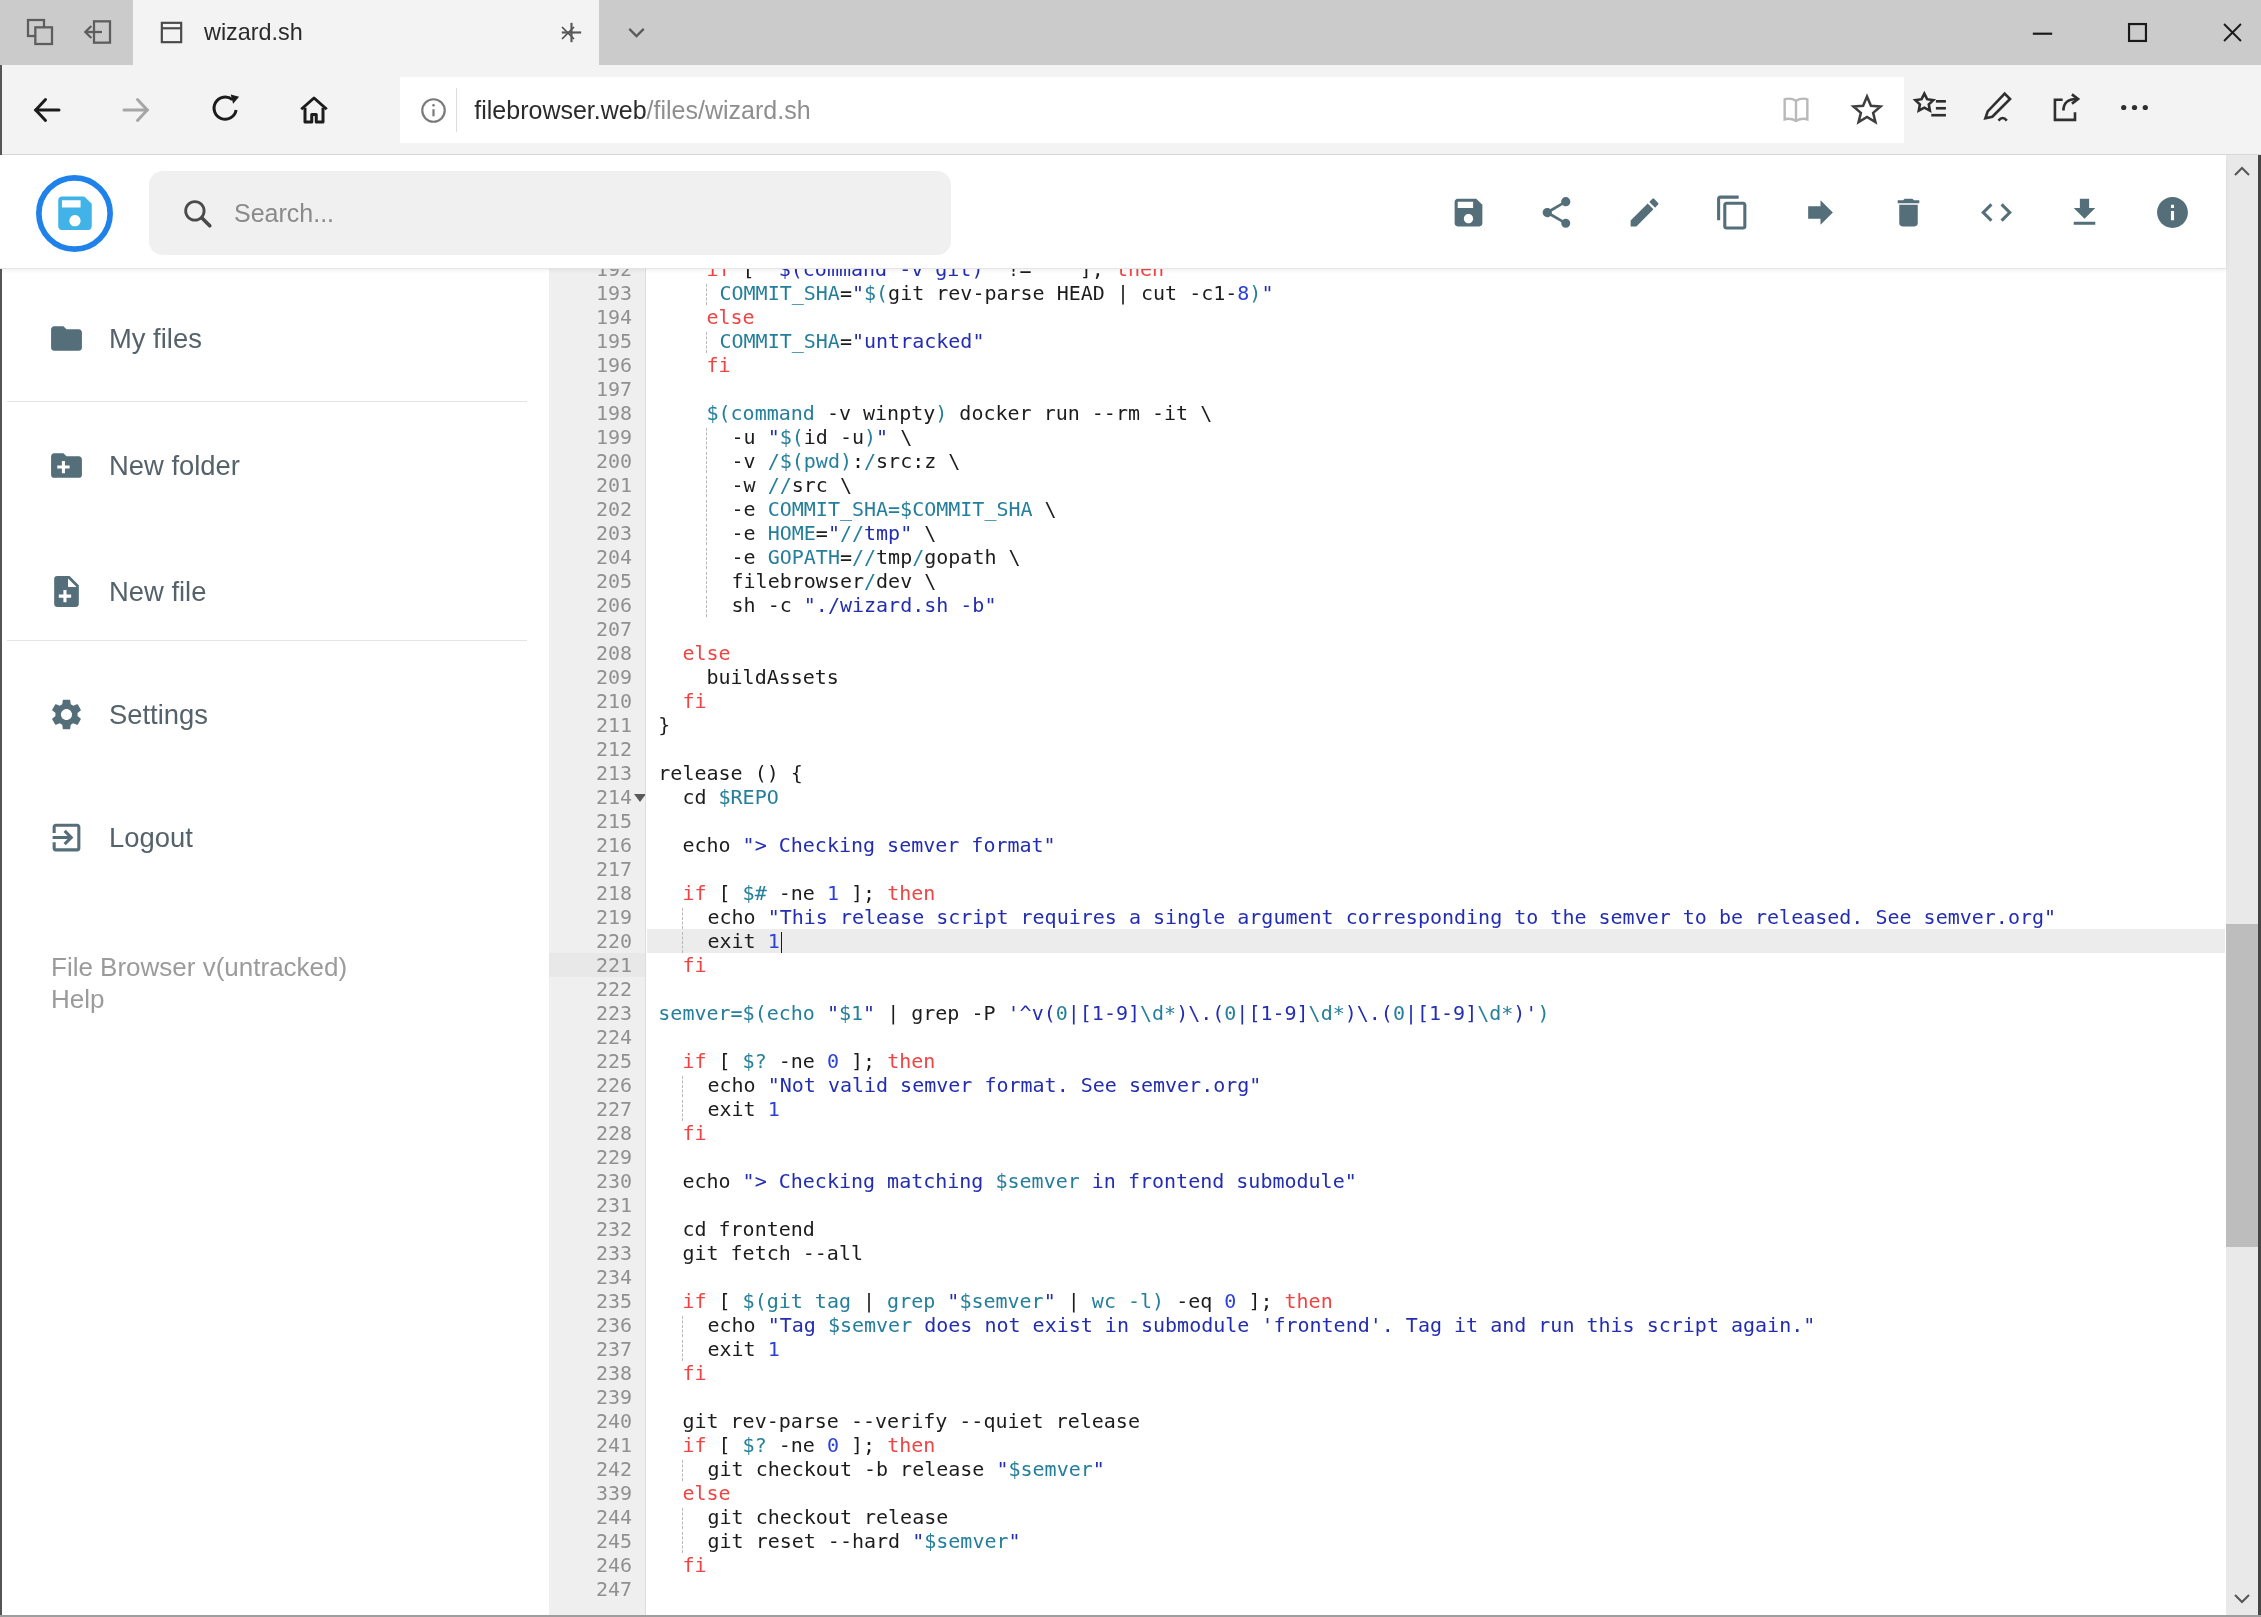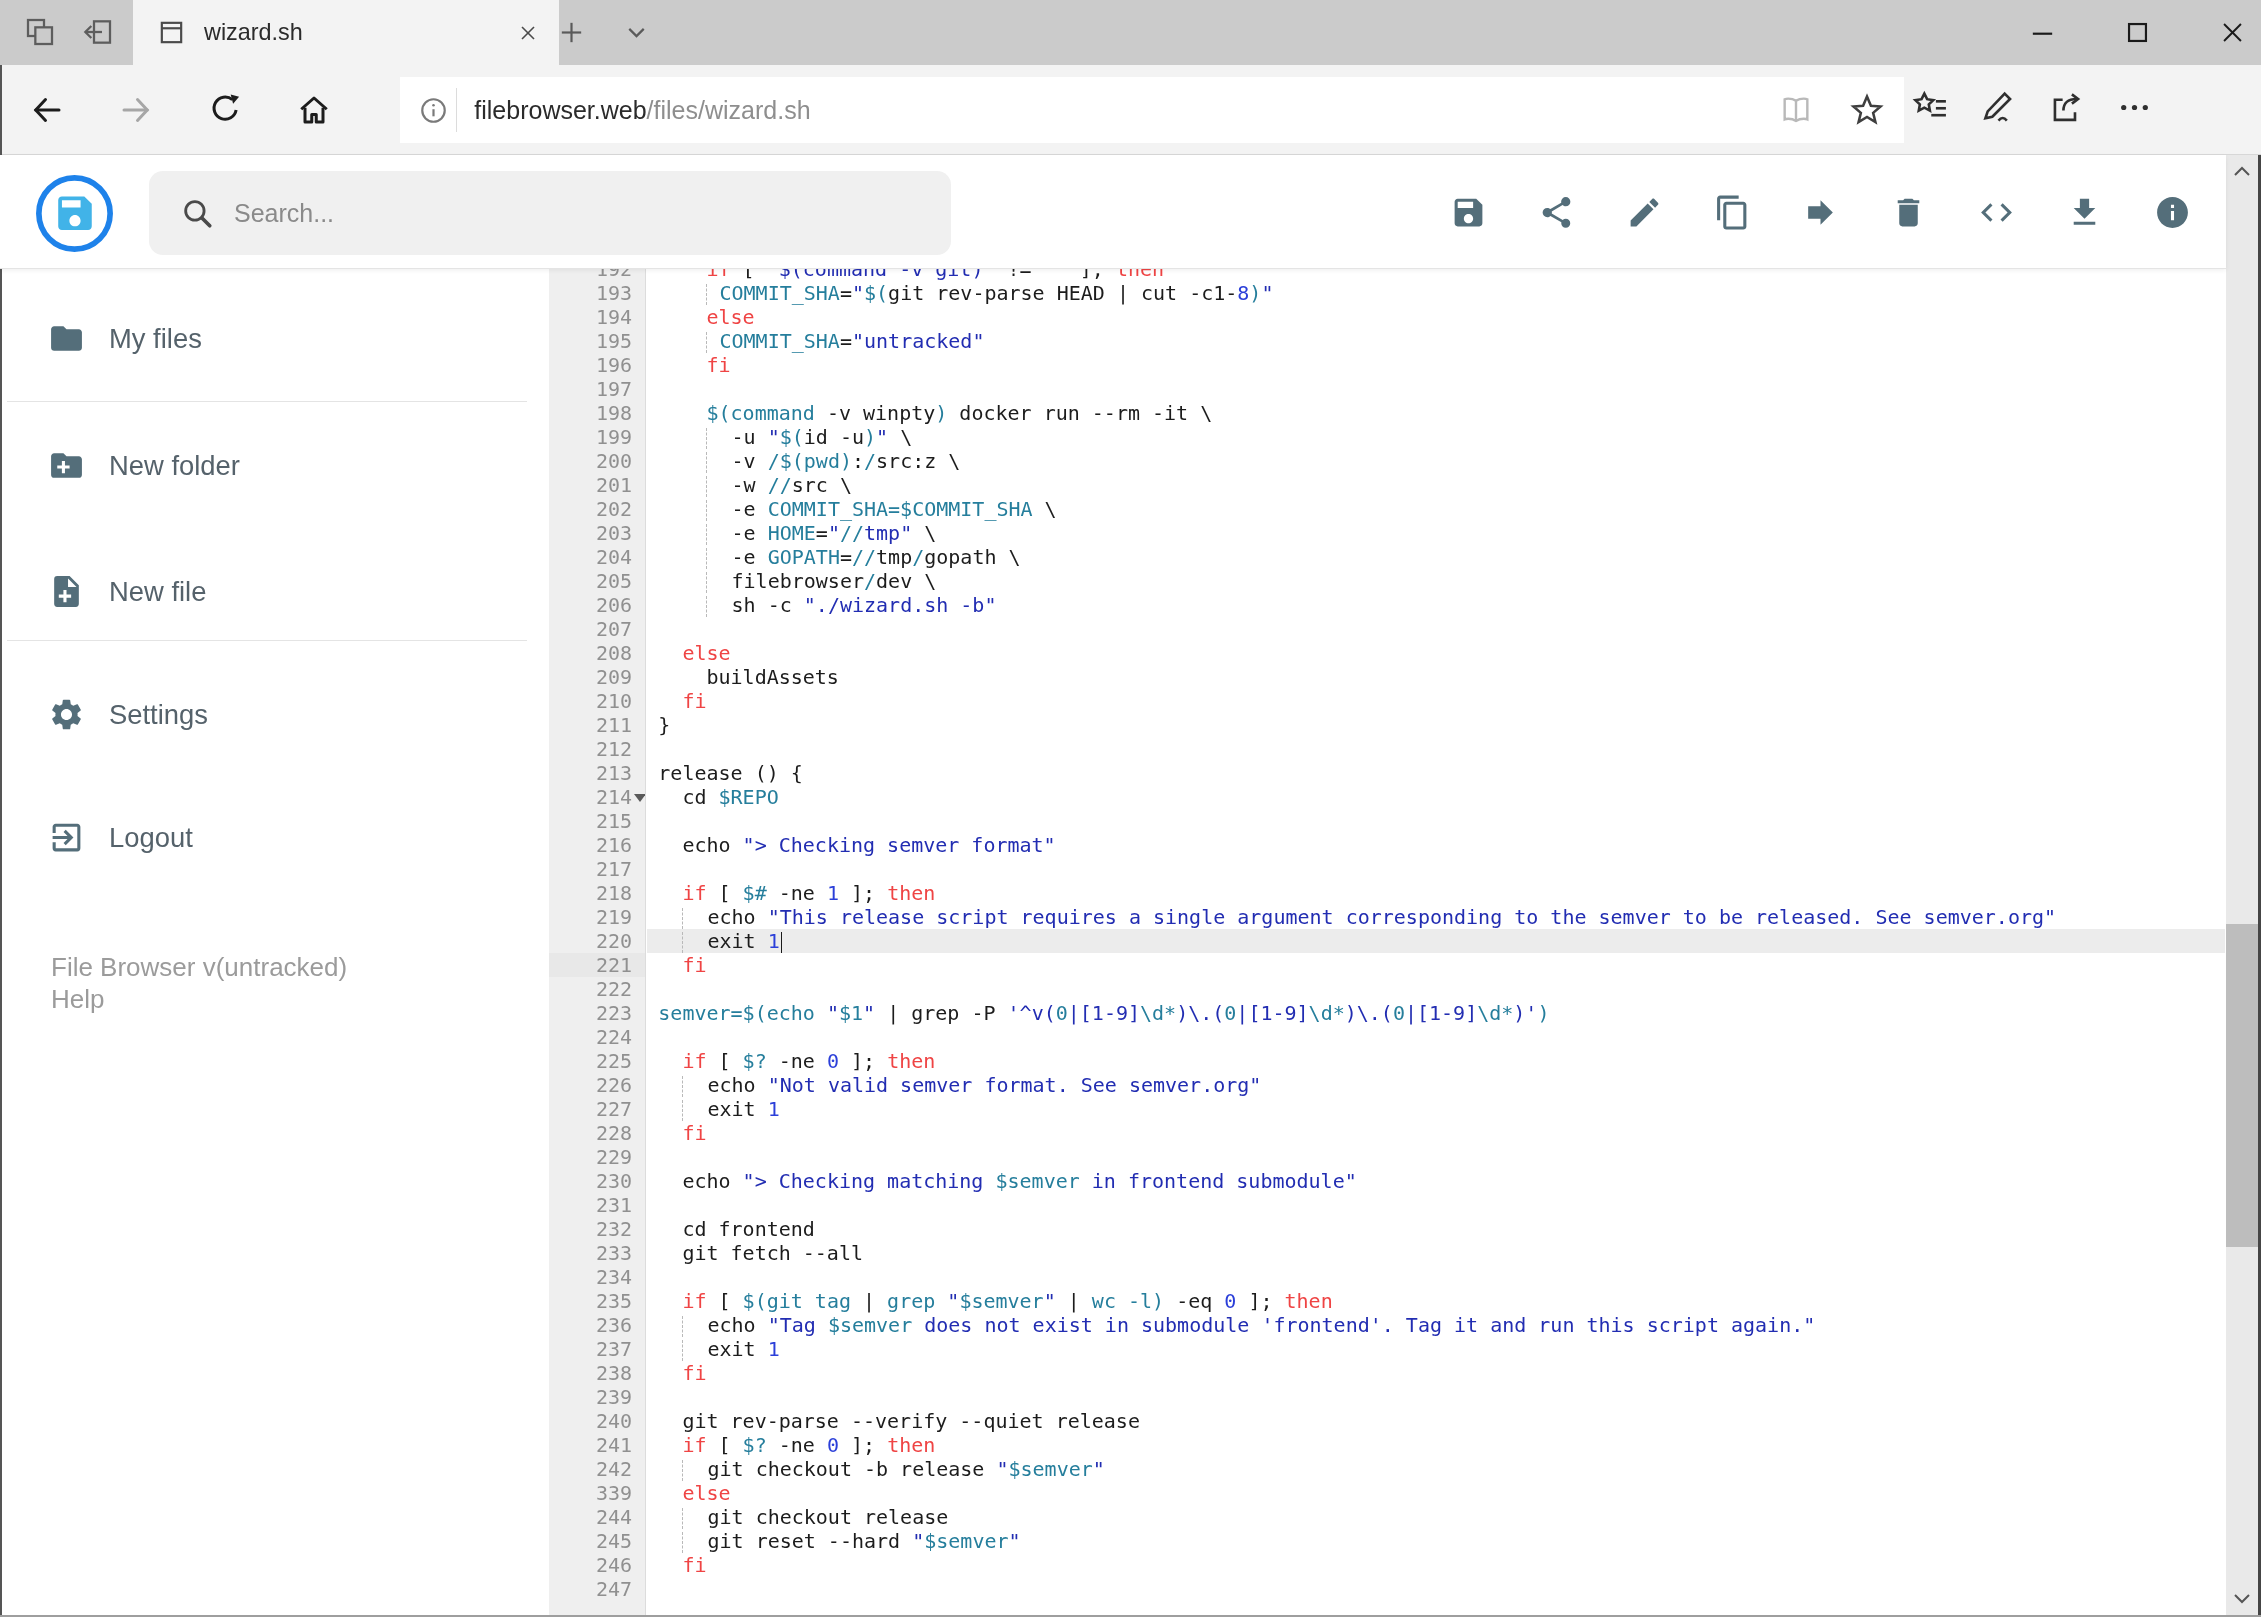--- a/index.html
+++ b/index.html
@@ -4,21 +4,21 @@
 <style>
   html,body{margin:0;padding:0;background:#fff;}
   .screen{position:relative;width:2261px;height:1617px;background:#fff;overflow:hidden;
           font-family:"Liberation Sans",sans-serif;}
   svg{display:block;}
   .ic{display:inline-block;}
 
   
   .titlebar{position:absolute;left:0;top:0;width:100%;height:65px;background:#cbcbcb;}
   .tb-left{position:absolute;left:24px;top:16px;display:flex;gap:26px;align-items:center;}
-  .tab{position:absolute;left:133px;top:0;width:426px;height:65px;background:#f3f3f3;
+  .tab{position:absolute;left:133px;top:0;width:466px;height:65px;background:#f3f3f3;
        display:flex;align-items:center;}
   .tab-title{font-size:23.4px;color:#2b2b2b;margin-left:18px;flex:1;}
   .after-tab{position:absolute;left:557px;top:18px;display:flex;gap:36px;align-items:center;}
   .win-ctrls{position:absolute;right:14.5px;top:18px;display:flex;gap:66px;align-items:center;}
 
   .navbar{position:absolute;left:0;top:65px;width:100%;height:90px;background:#f3f3f3;
           border-bottom:0.8px solid #d7d7d7;box-sizing:border-box;}
   .nav-btns{position:absolute;left:29px;top:27.4px;display:flex;gap:53px;align-items:center;}
   .addressbar{position:absolute;left:400px;top:12px;width:1504px;height:66px;background:#fff;
               display:flex;align-items:center;}

